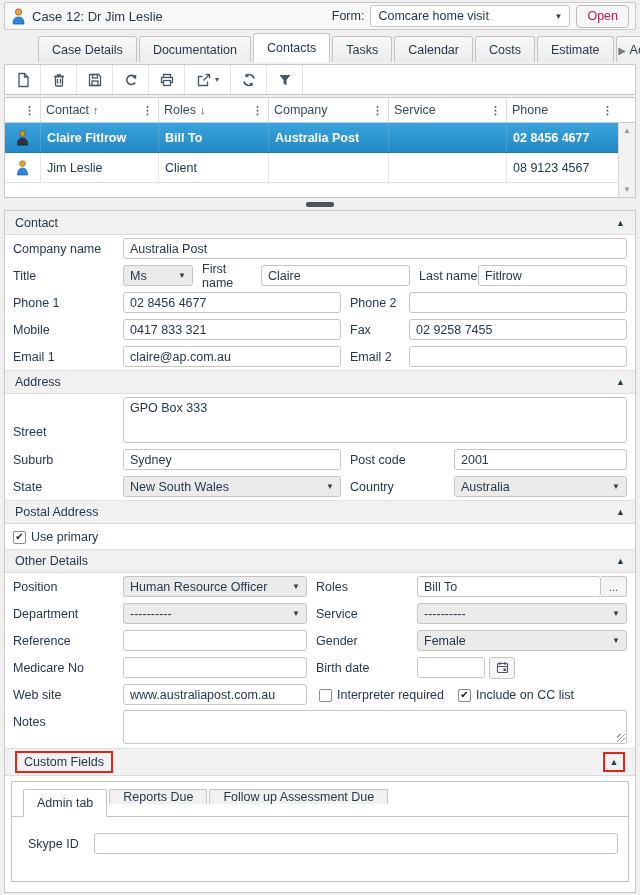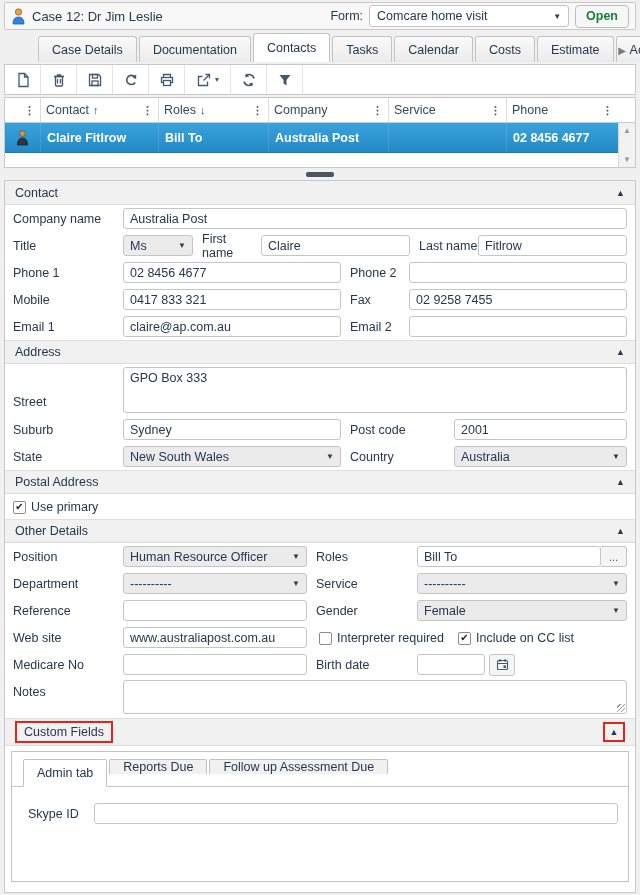--- a/index.html
+++ b/index.html
@@ -20,21 +20,21 @@
   }
   .titlebar .title { flex: 1; font-size: 13px; }
   .form-dd {
     width: 200px; height: 22px; background: #fff; border: 1px solid #c5c5c5; border-radius: 3px;
     display: flex; align-items: center; padding: 0 7px; gap: 4px;
   }
   .form-dd .dd-text { flex: 1; }
   .dd-arrow { font-size: 8px; color: #3a3a3a; }
   .btn {
     height: 23px; background: #f7f7f7; border: 1px solid #bdbdbd; border-radius: 4px;
-    display: inline-flex; align-items: center; padding: 0 10px; color: #15803d; font-size: 12.5px; font-weight: bold;
+    display: inline-flex; align-items: center; padding: 0 10px; color: #be185d; font-size: 12.5px;
   }
 
   
   .tabbar { height: 30px; display: flex; align-items: flex-end; padding-left: 34px; margin-top: 2px; position: relative; }
   .tab {
     height: 26px; display: flex; align-items: center; padding: 0 13px;
     background: linear-gradient(#f9f9f9, #ececec); border: 1px solid #c3c3c3; border-bottom: none;
     border-radius: 3px 3px 0 0; margin-right: 2px; white-space: nowrap;
   }
   .tab.active { background: #fff; height: 29px; position: relative; z-index: 2; }
@@ -278,20 +278,33 @@
               <circle cx="6.5" cy="3.6" r="2.8" fill="#d89a3a" stroke="#6b4a14" stroke-width="0.7"></circle>
               <path d="M1.5 15 Q1.5 8 6.5 8 Q11.5 8 11.5 15 Z" fill="#2f3640" stroke="#14181d" stroke-width="0.7"></path>
             </svg>
           </div>
           <div class="gcell col-contact">Claire Fitlrow</div>
           <div class="gcell col-roles">Bill To</div>
           <div class="gcell col-company">Australia Post</div>
           <div class="gcell col-service"></div>
           <div class="gcell col-phone" style="border-right:none;">02 8456 4677</div>
         </div>
+        <div class="grow">
+          <div class="gcell col-icon">
+            <svg width="13" height="16" viewBox="0 0 13 16">
+              <circle cx="6.5" cy="3.6" r="2.8" fill="#e8a33d" stroke="#9c6a1e" stroke-width="0.7"></circle>
+              <path d="M1.5 15 Q1.5 8 6.5 8 Q11.5 8 11.5 15 Z" fill="#2e86de" stroke="#1b5fa8" stroke-width="0.7"></path>
+            </svg>
+          </div>
+          <div class="gcell col-contact">Jim Leslie</div>
+          <div class="gcell col-roles">Client</div>
+          <div class="gcell col-company"></div>
+          <div class="gcell col-service"></div>
+          <div class="gcell col-phone" style="border-right:none;">08 9123 4567</div>
+        </div>
         <div class="grid-empty"></div>
       </div>
       <div class="vscroll">
         <span>▲</span>
         <span>▼</span>
       </div>
     </div>
   </div>
 
   <div class="splitter">
@@ -403,46 +416,46 @@
       </div>
     </div>
     <div class="frow">
       <span class="flabel">Reference</span>
       <input class="fi w184" value="" style="">
       <span class="flabel2-lg">Gender</span>
       <div class="dd flex1">
         <span class="dd-text">Female</span>
         <span class="dd-arrow">▼</span>
       </div>
-    </div>
-    <div class="frow">
-      <span class="flabel">Web site</span>
-      <input class="fi w184" value="www.australiapost.com.au" style="">
-      <span class="cb-group" style="margin-left:12px;">
-        <span class="cb"></span>
-        <span class="cb-label">Interpreter required</span>
-      </span>
-      <span class="cb-group" style="margin-left:14px;">
-        <span class="cb checked"></span>
-        <span class="cb-label">Include on CC list</span>
-      </span>
     </div>
     <div class="frow">
       <span class="flabel">Medicare No</span>
       <input class="fi w184" value="" style="">
       <span class="flabel2-lg">Birth date</span>
       <input class="fi" style="width: 68px;" value="">
       <span class="cal-btn">
         <svg width="13" height="13" viewBox="0 0 13 13" fill="none" stroke="#44586c" stroke-width="1.1">
           <rect x="1.5" y="2.5" width="10" height="9" rx="1"></rect>
           <path d="M4 1 v3 M9 1 v3 M1.5 5.5 h10"></path>
           <rect x="7.5" y="7.5" width="2.5" height="2.5" fill="#44586c" stroke="none"></rect>
         </svg>
       </span>
     </div>
+    <div class="frow">
+      <span class="flabel">Web site</span>
+      <input class="fi w184" value="www.australiapost.com.au" style="">
+      <span class="cb-group" style="margin-left:12px;">
+        <span class="cb"></span>
+        <span class="cb-label">Interpreter required</span>
+      </span>
+      <span class="cb-group" style="margin-left:14px;">
+        <span class="cb checked"></span>
+        <span class="cb-label">Include on CC list</span>
+      </span>
+    </div>
     <div class="frow row-notes">
       <span class="flabel">Notes</span>
       <span class="notes-wrap">
         <textarea class="fi" style=""></textarea>
         <span class="resize-grip"></span>
       </span>
     </div>
 
     <div class="sec-hdr cf-hdr">
       <span class="red-box cf-title">

